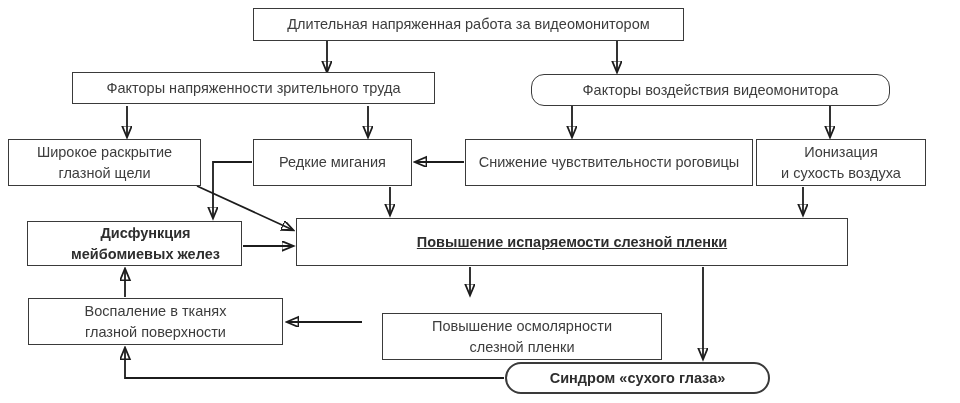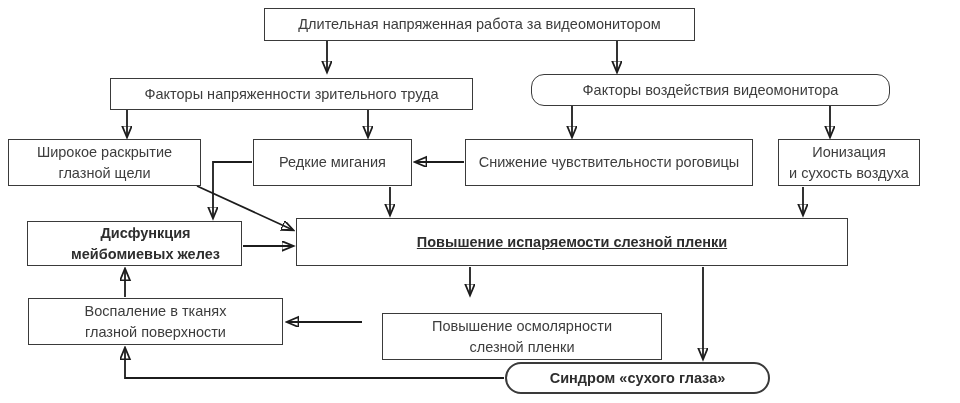--- a/index.html
+++ b/index.html
@@ -41,27 +41,27 @@
     justify-content: center;
     text-align: center;
     white-space: pre-line;
     padding: 2px 6px;
   }
   .node.bold {
     font-weight: bold;
     color: #2e2e2e;
   }
   
-  #n1  { left: 264px; top:   8px; width: 431px; height: 33px; }
-  #n2  { left:  72px; top:  78px; width: 363px; height: 32px; margin-left: 38px; }
+  #n1  { left: 253px; top:   8px; width: 431px; height: 33px; }
+  #n2  { left:  72px; top:  72px; width: 363px; height: 32px; }
   #n3  { left: 531px; top:  74px; width: 359px; height: 32px; border-radius: 13px; }
   #n4  { left:   8px; top: 139px; width: 193px; height: 47px; }
   #n5  { left: 253px; top: 139px; width: 159px; height: 47px; }
   #n6  { left: 465px; top: 139px; width: 288px; height: 47px; }
-  #n7  { left: 778px; top: 139px; width: 142px; height: 47px; }
+  #n7  { left: 756px; top: 139px; width: 170px; height: 47px; }
   #n8  { left:  27px; top: 221px; width: 215px; height: 45px; padding-left: 28px; }
   #n9  { left: 296px; top: 218px; width: 552px; height: 48px; text-decoration: underline; }
   #n10 { left:  28px; top: 298px; width: 255px; height: 47px; }
   #n11 { left: 382px; top: 298px; width: 280px; height: 47px; margin-top: 15px; }
   #n12 { left: 505px; top: 362px; width: 265px; height: 32px; border-width: 2px; border-radius: 16px; }
 </style>
 </head>
 <body>
 
 <div id="stage">

